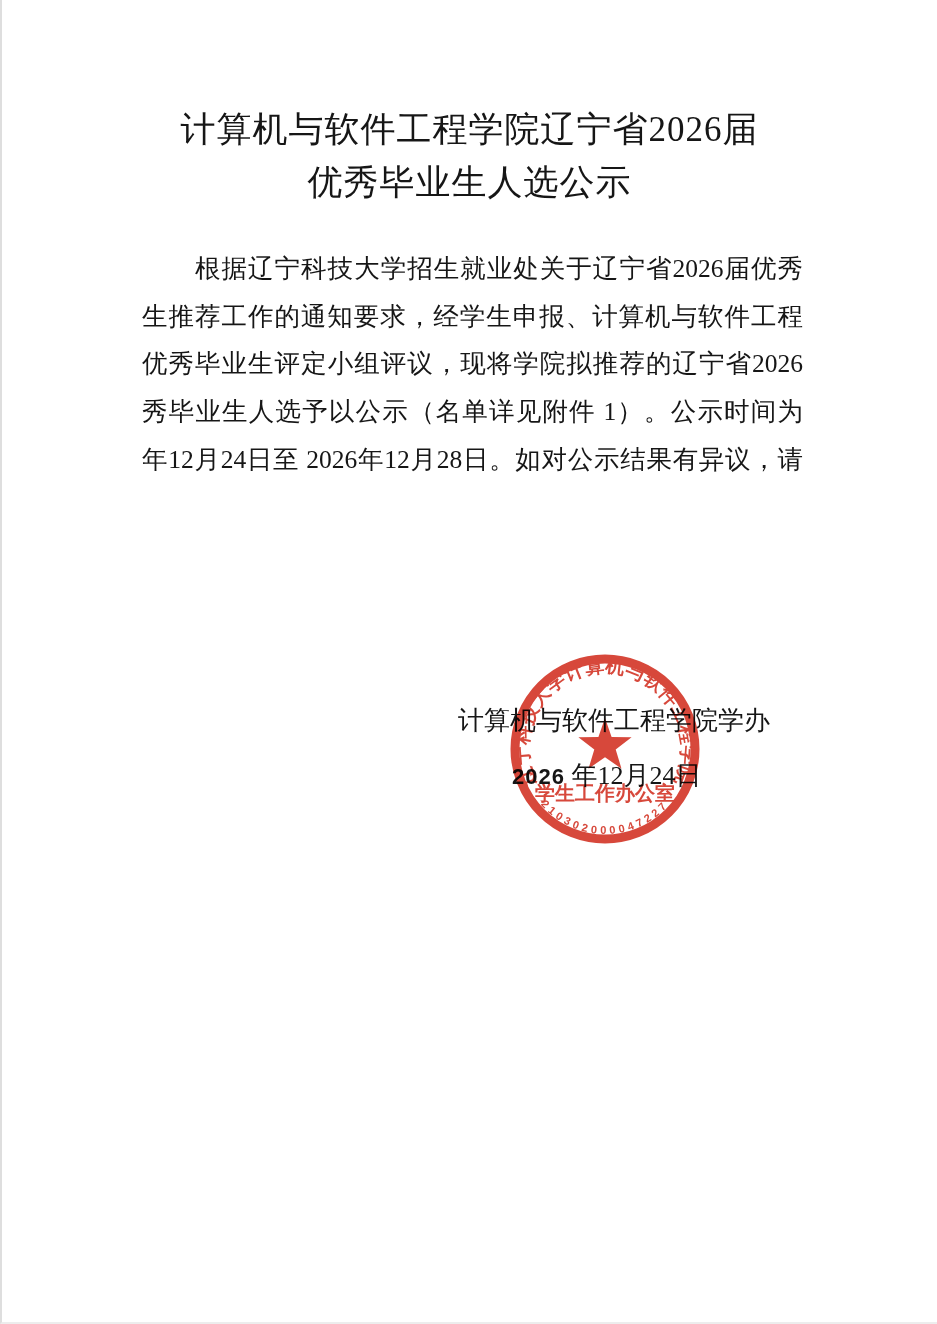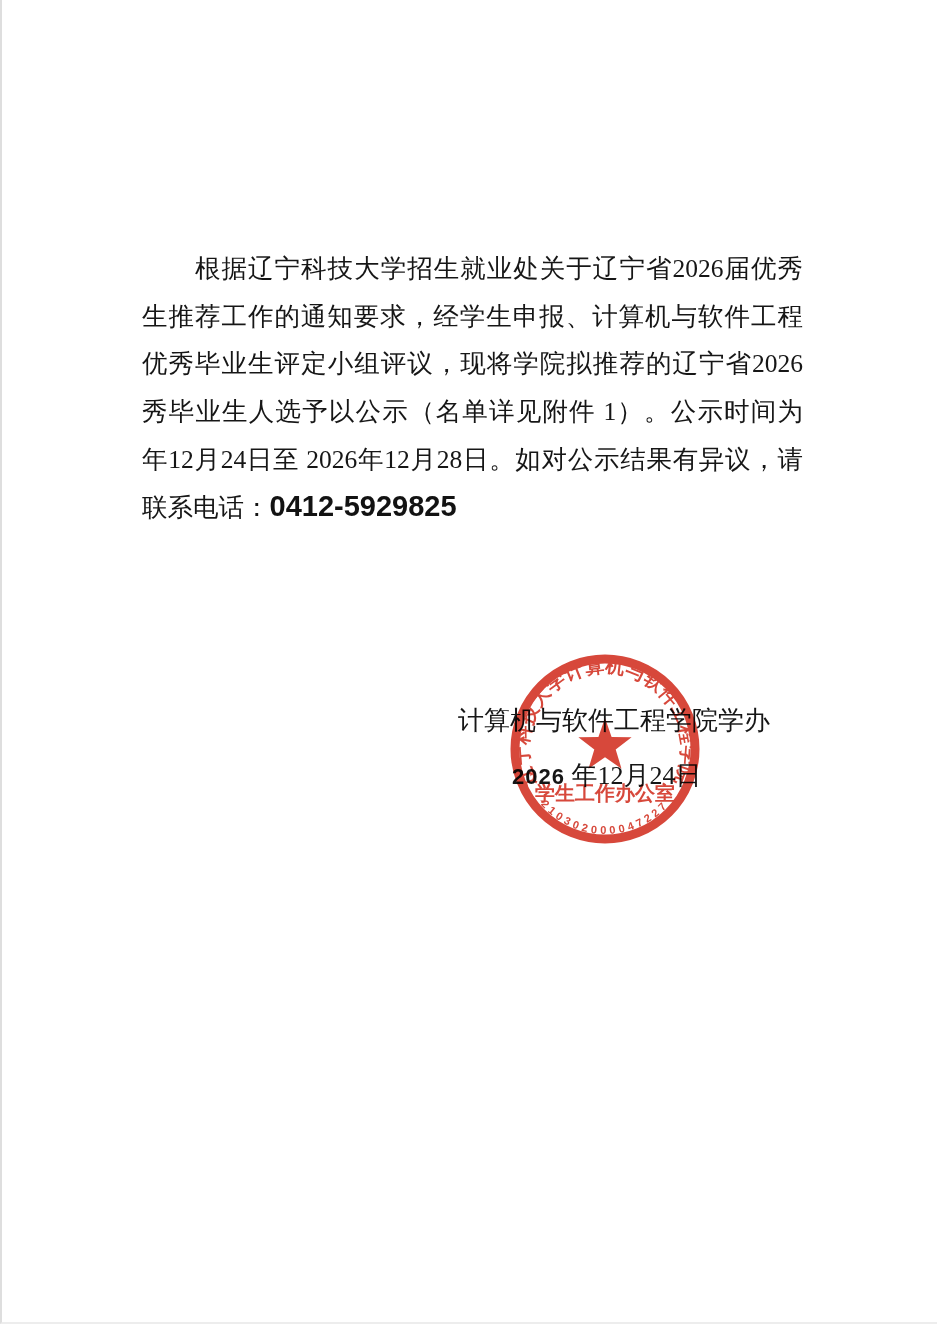--- a/index.html
+++ b/index.html
@@ -81,28 +81,31 @@
   }
   .seal .serial-txt{
     font-family:"Liberation Sans","DejaVu Sans",sans-serif;
   }
 </style>
 </head>
 <body>
 
 <div class="page">
 
+  <div class="doc-title">
+    <div>计算机与软件工程学院辽宁省2026届</div>
+    <div>优秀毕业生人选公示</div>
+  </div>
 
   <div class="content">
     <div class="bline just indent">根据辽宁科技大学招生就业处关于辽宁省2026届优秀毕业</div>
     <div class="bline just">生推荐工作的通知要求，经学生申报、计算机与软件工程学院</div>
     <div class="bline just">优秀毕业生评定小组评议，现将学院拟推荐的辽宁省2026届优</div>
     <div class="bline just">秀毕业生人选予以公示（名单详见附件 1）。公示时间为2026</div>
     <div class="bline just">年12月24日至 2026年12月28日。如对公示结果有异议，请于</div>
-    <div class="bline"><span>联系电话：</span><span class="phone">0412-5929825</span></div>
   </div>
 
   <div class="signature">计算机与软件工程学院学办</div>
 
   <div class="sig-date"><span class="date-bold">2026</span><span> 年12月24日</span></div>
 
   <svg class="seal" viewBox="0 0 204 204" xmlns="http://www.w3.org/2000/svg">
     <defs>
       <path id="arcTop" d="M 30.2 134.6 A 77 77 0 1 1 169.8 134.6" fill="none"></path>
       <path id="arcBottom" d="M 30.4 150.8 A 85 85 0 0 0 169.6 150.8" fill="none"></path>

